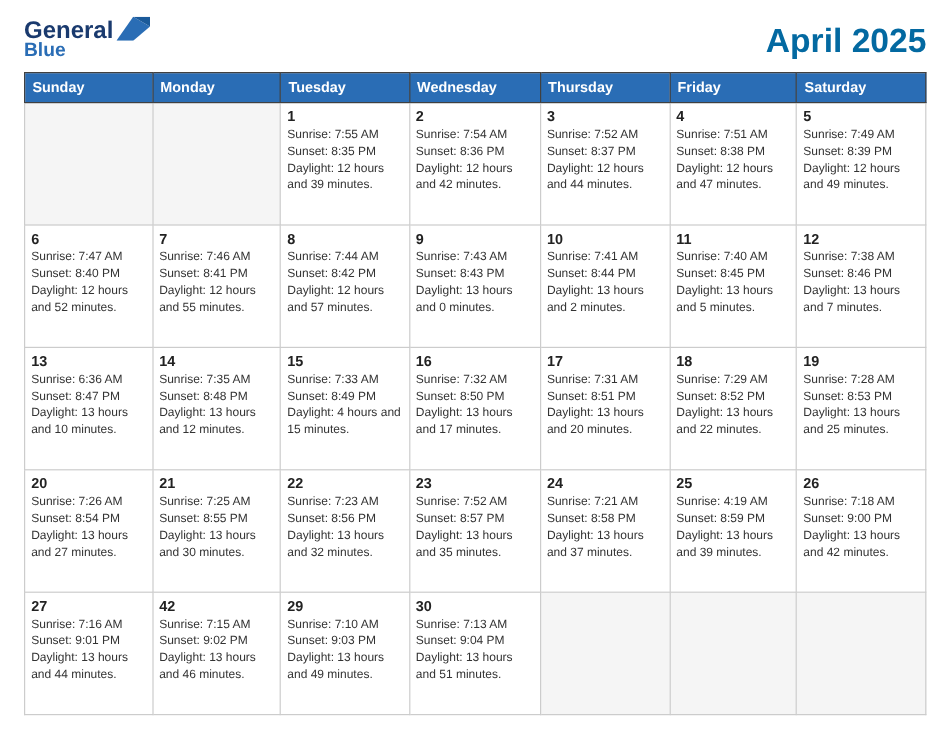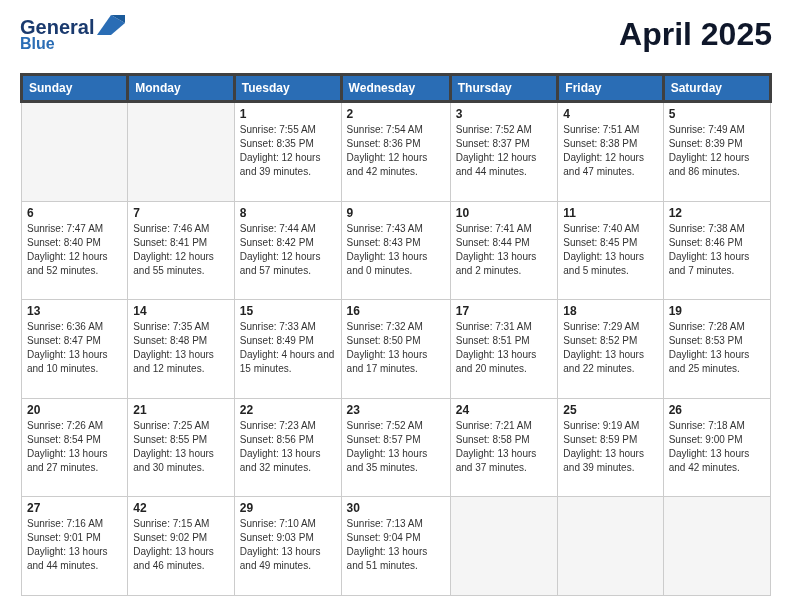--- a/index.html
+++ b/index.html
@@ -14,53 +14,53 @@
       width: 792px;
       height: 612px;
       padding: 16px 20px;
       display: flex;
       flex-direction: column;
     }
     .header {
       display: flex;
       justify-content: space-between;
       align-items: center;
-      margin-bottom: 20px;
+      margin-bottom: 8px;
     }
     .logo {
       display: flex;
       flex-direction: column;
       align-items: flex-start;
     }
     .title-block {
       text-align: right;
     }
     .month-year {
-      font-size: 32px;
+      font-size: 28px;
       font-weight: bold;
-      color: #0f172a;
+      color: #0369a1;
     }
     .location {
       font-size: 14px;
       color: #444;
     }
     .calendar {
       width: 100%;
       border-collapse: collapse;
       flex: 1;
       font-size: 11px;
     }
     .calendar th {
       background: #2a6db5;
       color: #fff;
       text-align: left;
       padding: 5px 6px;
       font-size: 12px;
       font-weight: bold;
-      border: 3px solid #404040;
+      border: 1px solid #404040;
     }
     .calendar td {
       border: 1px solid #ccc;
       vertical-align: top;
       padding: 4px 5px;
       width: 113px;
       height: 80px;
       background: #fff;
     }
     .calendar td.empty {
@@ -150,21 +150,21 @@
               <div>Sunrise: 7:51 AM</div>
               <div>Sunset: 8:38 PM</div>
               <div>Daylight: 12 hours and 47 minutes.</div>
             </div>
           </td>
           <td>
             <span class="day-num">5</span>
             <div class="day-info">
               <div>Sunrise: 7:49 AM</div>
               <div>Sunset: 8:39 PM</div>
-              <div>Daylight: 12 hours and 86 minutes.</div>
+              <div>Daylight: 12 hours and 49 minutes.</div>
             </div>
           </td>
         </tr>
         <tr>
           <td>
             <span class="day-num">6</span>
             <div class="day-info">
               <div>Sunrise: 7:47 AM</div>
               <div>Sunset: 8:40 PM</div>
               <div>Daylight: 12 hours and 52 minutes.</div>
@@ -314,21 +314,21 @@
             <span class="day-num">24</span>
             <div class="day-info">
               <div>Sunrise: 7:21 AM</div>
               <div>Sunset: 8:58 PM</div>
               <div>Daylight: 13 hours and 37 minutes.</div>
             </div>
           </td>
           <td>
             <span class="day-num">25</span>
             <div class="day-info">
-              <div>Sunrise: 9:19 AM</div>
+              <div>Sunrise: 4:19 AM</div>
               <div>Sunset: 8:59 PM</div>
               <div>Daylight: 13 hours and 39 minutes.</div>
             </div>
           </td>
           <td>
             <span class="day-num">26</span>
             <div class="day-info">
               <div>Sunrise: 7:18 AM</div>
               <div>Sunset: 9:00 PM</div>
               <div>Daylight: 13 hours and 42 minutes.</div>

